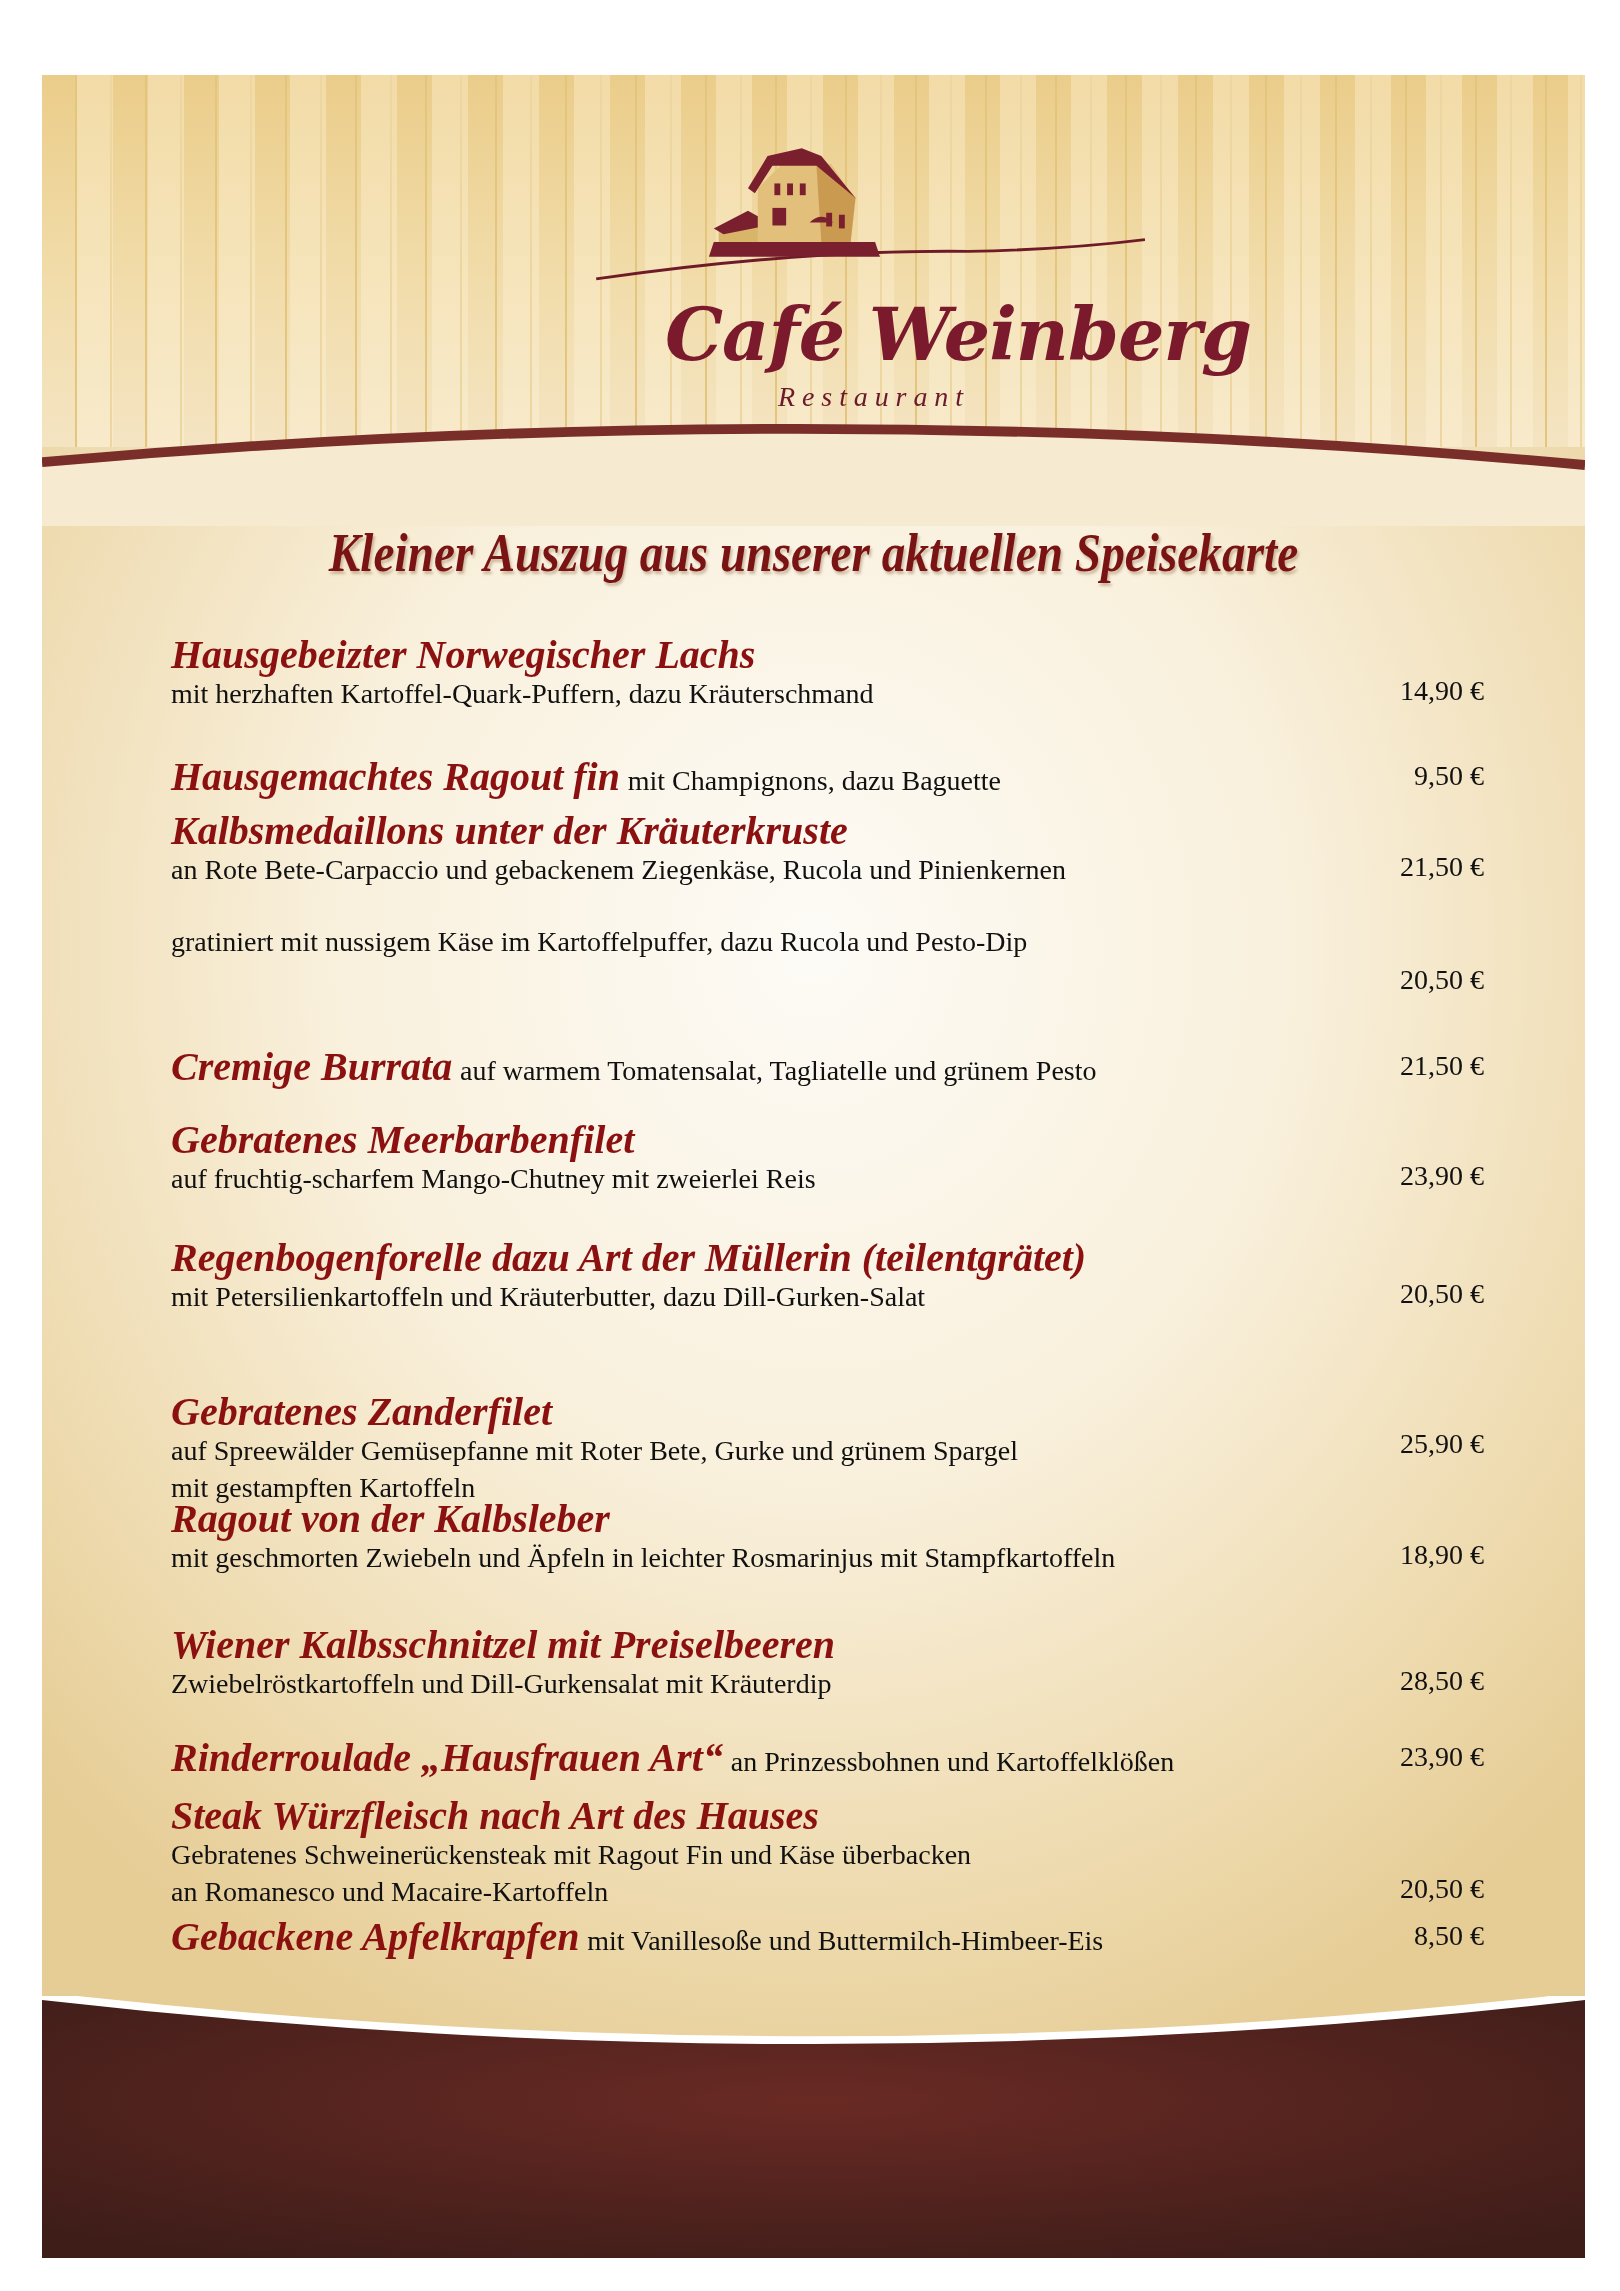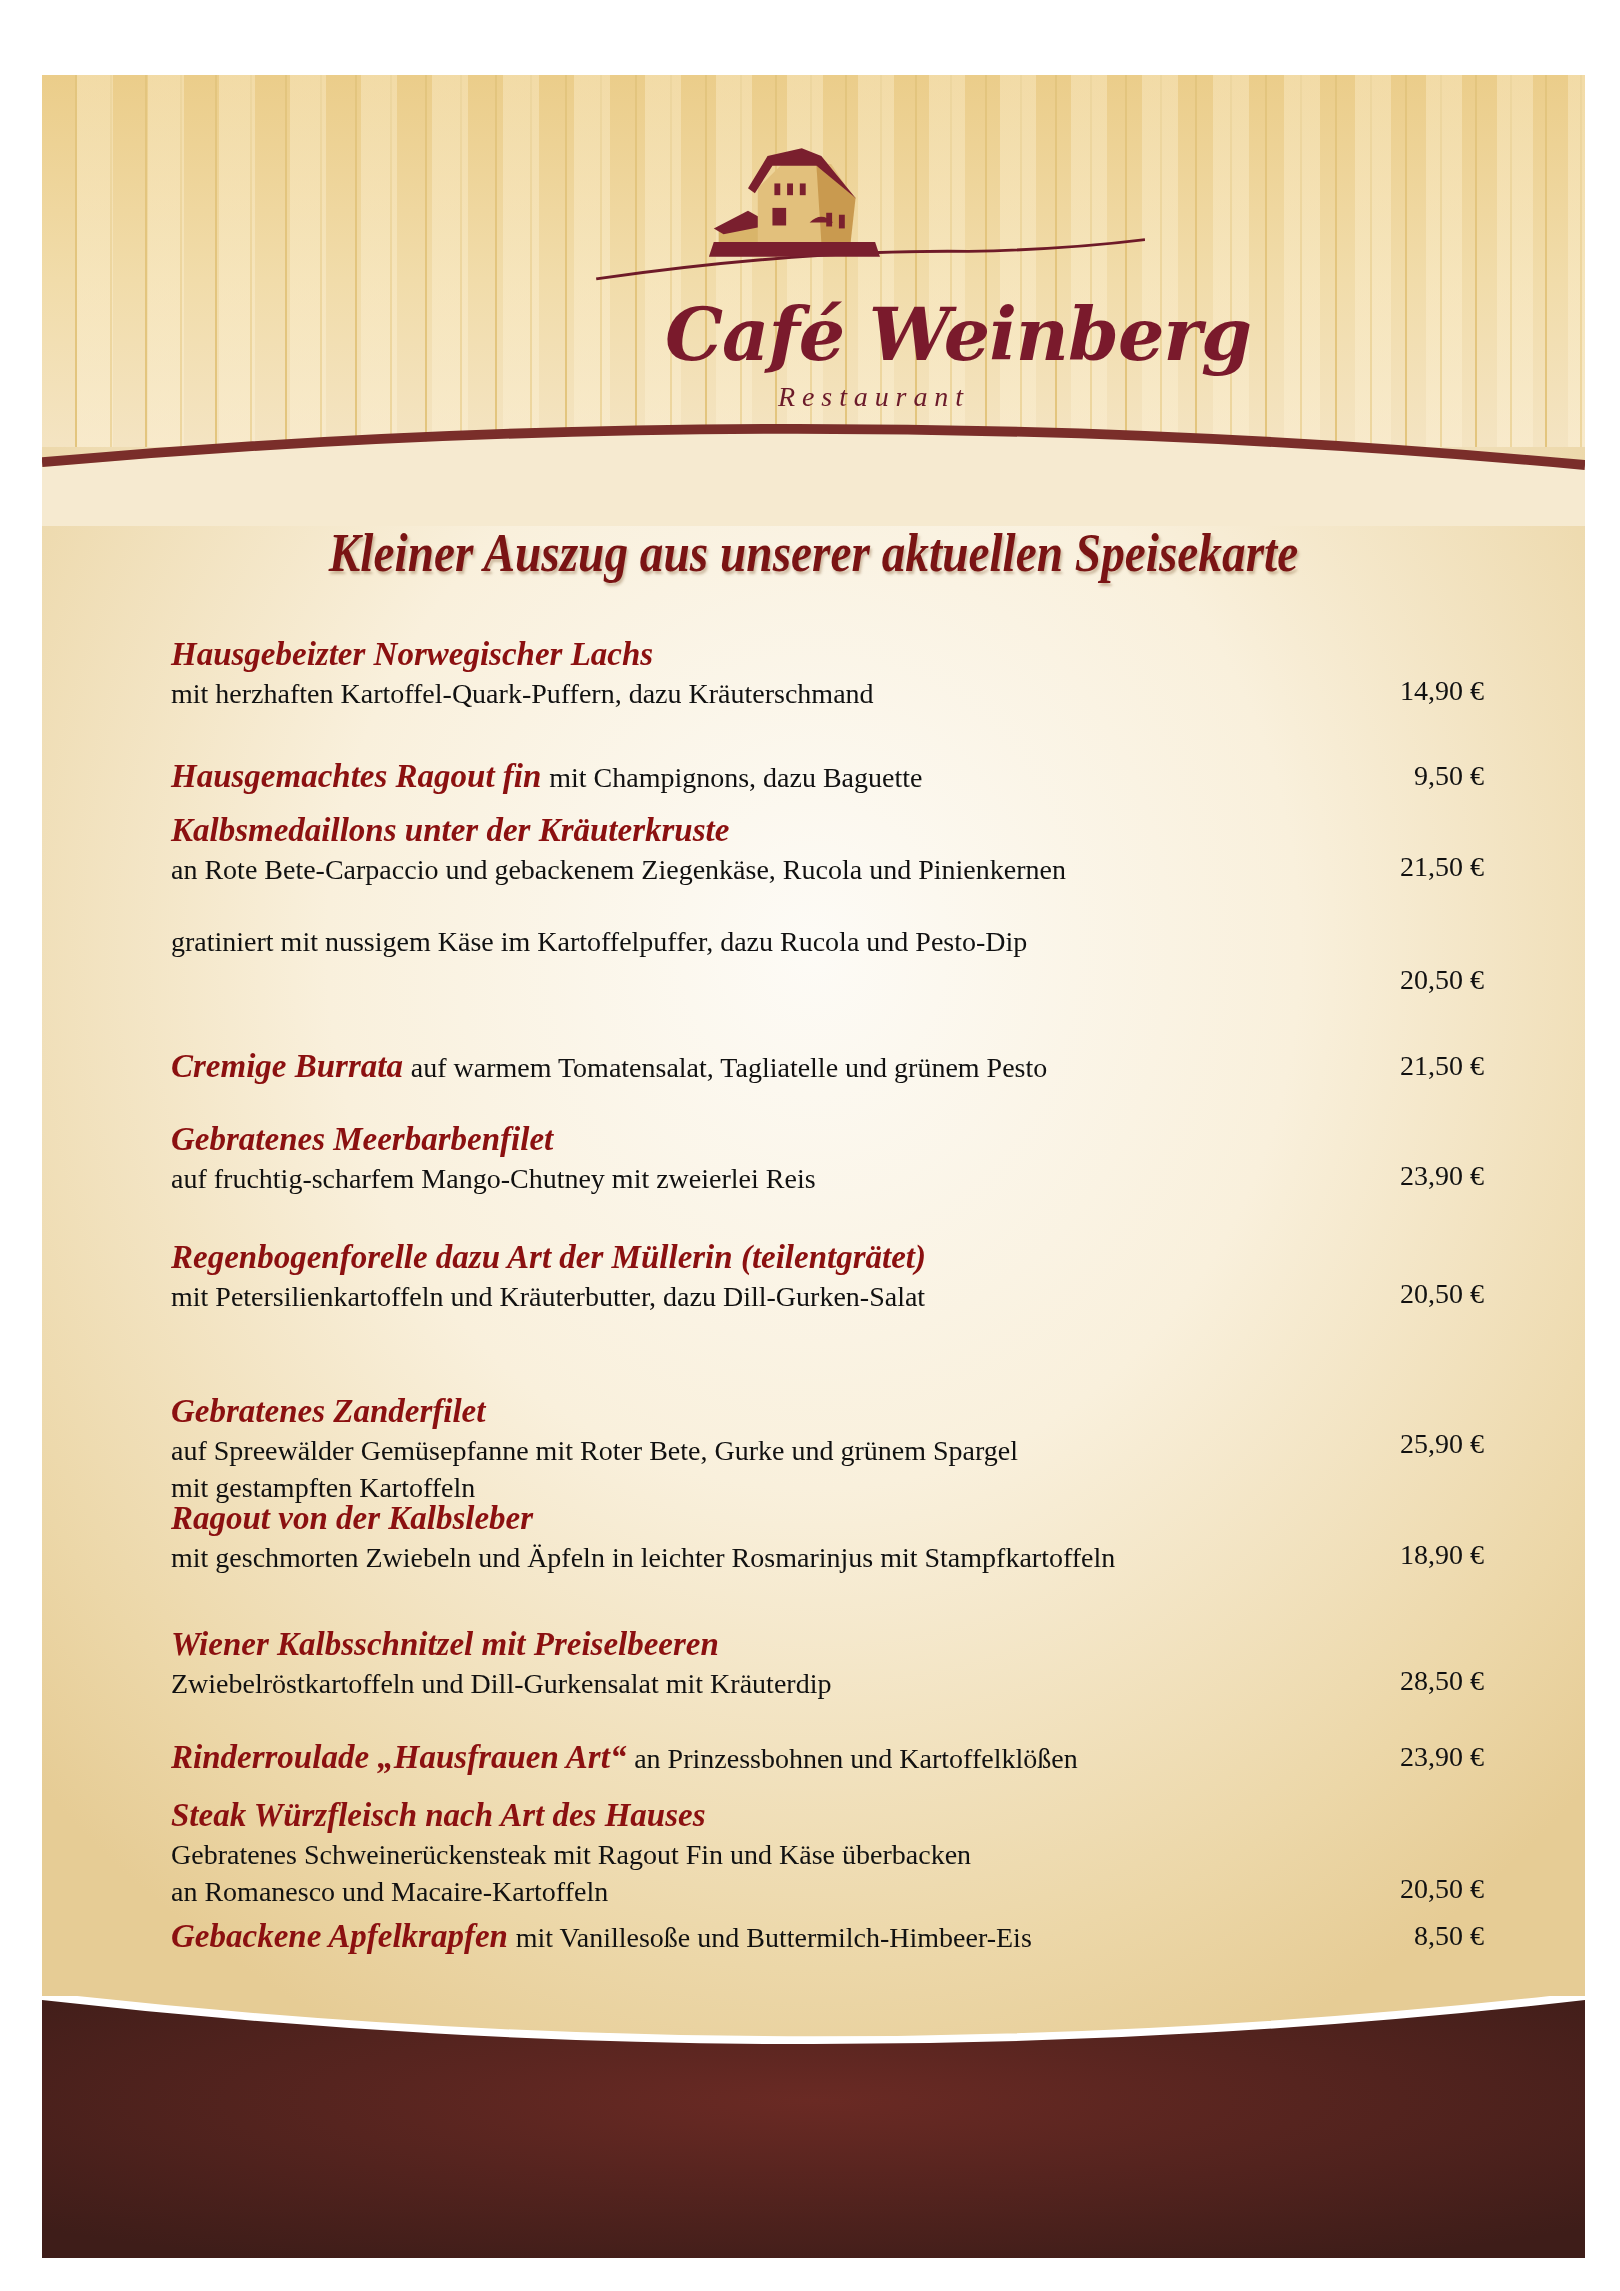--- a/index.html
+++ b/index.html
@@ -38,21 +38,21 @@
       position: absolute; left: 0; top: 446px; width: 100%; text-align: center;
       font-family: "Liberation Serif", serif; font-style: italic; font-weight: bold;
       font-size: 55px; color: #7a1414; transform: scaleX(0.86);
       text-shadow: 2px 2.9px 2.9px rgba(120,80,40,0.35);
       white-space: nowrap;
     }
     .menu { position: absolute; left: 129px; top: 559px; width: 1313px; }
     .item { position: relative; margin: 0; }
     .title {
       font-family: "Liberation Serif", serif; font-style: italic; font-weight: bold;
-      font-size: 33px; color: #8b1010; line-height: 41px; white-space: nowrap;
+      font-size: 40px; color: #8b1010; line-height: 41px; white-space: nowrap;
       display: inline-block; transform-origin: left center;
     }
     .desc {
       font-family: "Liberation Serif", serif; font-size: 28px; color: #111; line-height: 37px;
       white-space: nowrap;
     }
     .inline-desc { font-family: "Liberation Serif", serif; font-style: normal; font-weight: normal; font-size: 28px; color: #111; }
     .price {
       position: absolute; right: 0; font-family: "Liberation Serif", serif; font-size: 28px;
       color: #111; white-space: nowrap; text-align: right;

